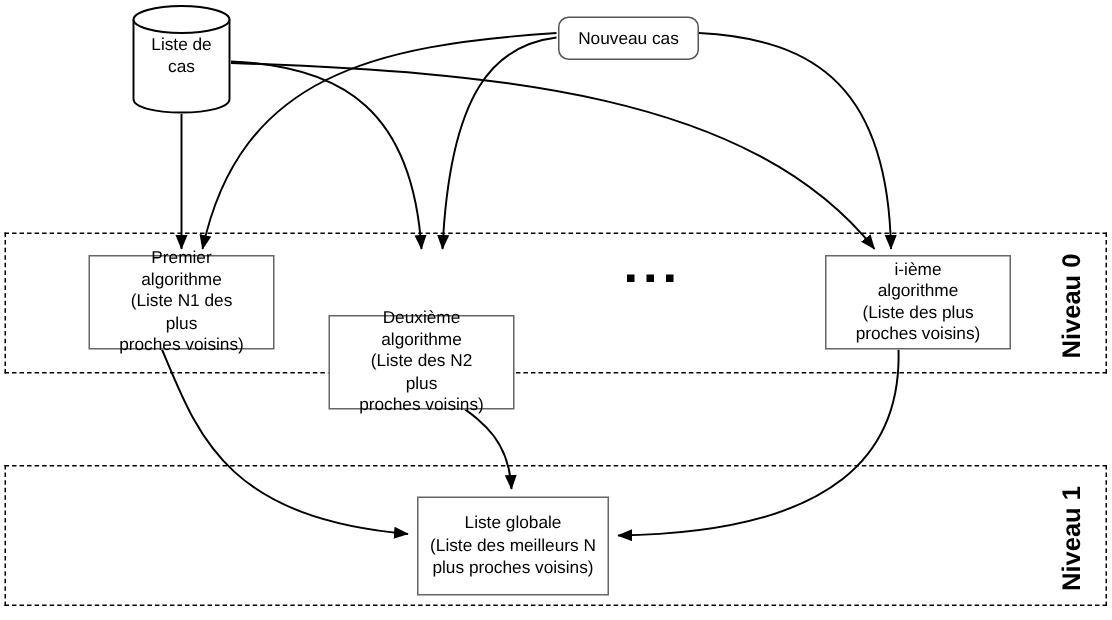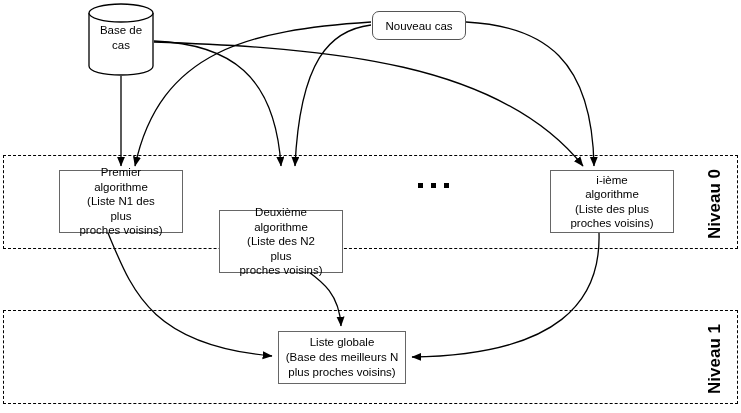--- a/index.html
+++ b/index.html
@@ -75,21 +75,21 @@
   #node-algo-2 { left: 219px; margin-top: 40px; }
   #node-algo-3 { left: 528px; margin-left: 22px; }
 
   #node-liste-globale {
     border: 1.4px solid #666666;
     font-size: 11.5px;
     line-height: 15px;
     left: 278px;
     top: 331px;
     width: 128px;
-    height: 53px;
+    height: 66px;
     padding: 0 2px;
   }
 
   #node-nouveau-cas {
     border: 1.4px solid #555555;
     border-radius: 7px;
     font-size: 11.5px;
     left: 372px;
     top: 11px;
     width: 94px;
@@ -173,21 +173,21 @@
 
     <path d="M599,233 C601,300 560,355 412,357" fill="none" stroke="#000000" stroke-width="1.3" marker-end="url(#arrowhead)"></path>
   </svg>
 
   <div id="node-base-de-cas" class="node">
     <svg class="cyl-body" viewBox="0 0 66 73" xmlns="http://www.w3.org/2000/svg" preserveAspectRatio="none">
       <path d="M1,10 L1,63 C1,68.5 15,72 33,72 C51,72 65,68.5 65,63 L65,10" fill="#ffffff" stroke="#000000" stroke-width="1.3"></path>
       <ellipse cx="33" cy="10" rx="32" ry="9" fill="#ffffff" stroke="#000000" stroke-width="1.3"></ellipse>
     </svg>
     <div class="cyl-text">
-      <div>Base de</div>
+      <div>Liste de</div>
       <div>cas</div>
     </div>
   </div>
 
   <div id="node-nouveau-cas" class="node">
     <span>Nouveau cas</span>
   </div>
 
   <div id="node-algo-1" class="node algo-box">
     <div>
@@ -215,18 +215,18 @@
     <div>
       <div>i-ième algorithme</div>
       <div>(Liste des plus</div>
       <div>proches voisins)</div>
     </div>
   </div>
 
   <div id="node-liste-globale" class="node">
     <div>
       <div>Liste globale</div>
-      <div>(Base des meilleurs N</div>
+      <div>(Liste des meilleurs N</div>
       <div>plus proches voisins)</div>
     </div>
   </div>
 
 </div>
 
 </body></html>

